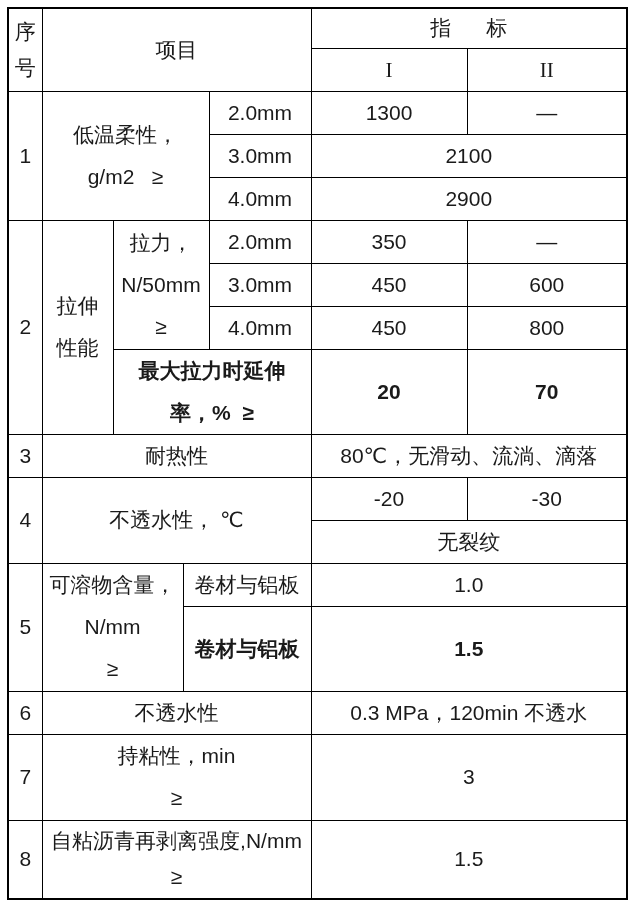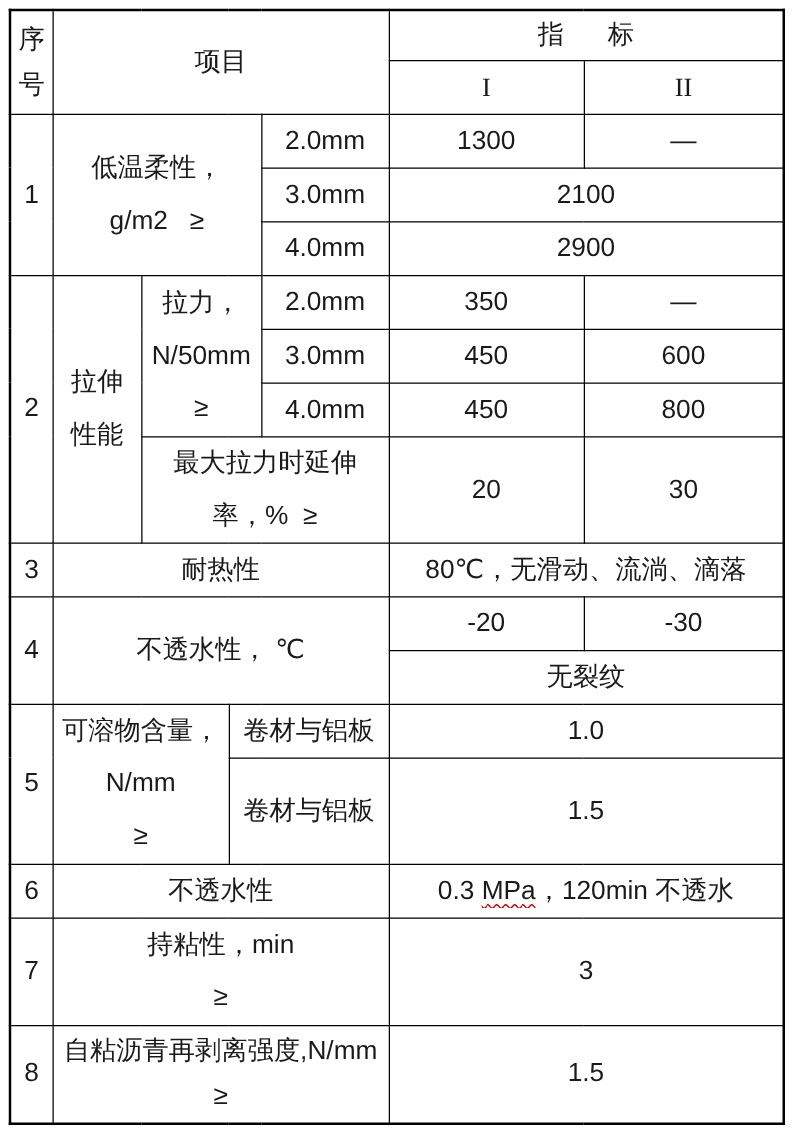--- a/index.html
+++ b/index.html
@@ -17,29 +17,28 @@
     border:1px solid #000;
     padding:0;
     text-align:center;vertical-align:middle;
     font-size:21px;
     overflow:hidden;
   }
   .ln{line-height:42px;white-space:pre;}
   .lnt{line-height:36px;}
   tr.h40{height:40px;}
   tr.h43{height:43px;}
-  tr.h85{height:85px;}
+  tr.h85{height:85px;font-weight:bold;}
   tr.h86{height:86px;}
   tr.h79{height:79px;}
   td.grade{font-family:"Liberation Serif","DejaVu Serif",serif;font-size:23px;}
   td.pb30{padding-bottom:30px;}
   td.pb34{padding-bottom:34px;}
   td.pb42{padding-bottom:42px;}
   .wavy{
-    text-decoration:underline;
     text-decoration-style:wavy;
     text-decoration-color:#cc0000;
     text-decoration-thickness:1px;
     text-underline-offset:4px;
   }
 </style>
 </head>
 <body>
 
 <div class="page">
@@ -158,21 +157,21 @@
     </tr>
     <tr class="h85">
       <td colspan="3">
             <div class="ln">最大拉力时延伸</div>
             <div class="ln">率，%  ≥</div>
           </td>
       <td>
             <div class="ln">20</div>
           </td>
       <td>
-            <div class="ln">30</div>
+            <div class="ln">70</div>
           </td>
     </tr>
 
     <tr class="h43">
       <td>
             <div class="ln">3</div>
           </td>
       <td colspan="4">
             <div class="ln">耐热性</div>
           </td>

